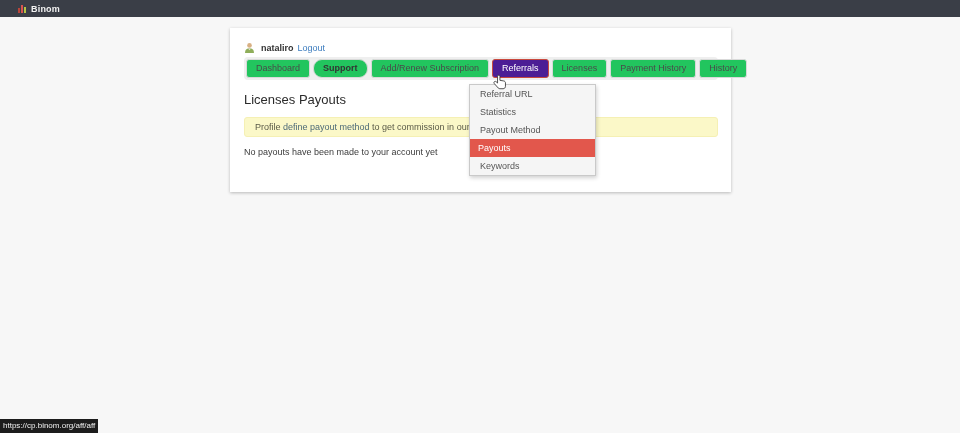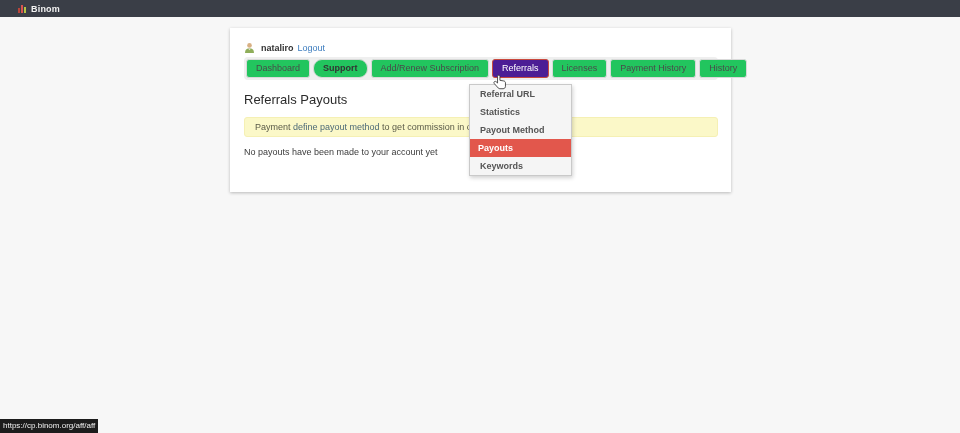--- a/index.html
+++ b/index.html
@@ -88,26 +88,25 @@
     overflow:hidden;
     max-width:474px;
   }
   .alert .alert-text { display:inline-block; max-width:340px; overflow:hidden; white-space:nowrap; vertical-align:top; }
   .alert a { color:#4d6a77; cursor:pointer;text-align:center; }
 
   .empty-message { margin-top:10px; font-size:9px; color:#3c3c3c; }
 
   
   .dropdown {
-    position:absolute; left:469px; top:84px; width:103px;
+    position:absolute; left:469px; top:84px; width:127px;
     background:#f5f5f5;
     border:1px solid #c9c9c9;
     box-shadow:1px 2px 4px rgba(0,0,0,.18);
     z-index:20;
-    font-weight:bold;
   }
   .dropdown-item {
     height:18px; line-height:18px;
     padding:0 10px;
     font-size:9px; color:#555;
     cursor:pointer;
     white-space:nowrap;
   }
   .dropdown-item.active { background:#e2574c; color:#ffffff;padding-left:8px; }
 
@@ -153,24 +152,24 @@
 
   <button class="nav-btn">Dashboard</button>
       <button class="nav-btn bold">Support</button>
       <button class="nav-btn">Add/Renew Subscription</button>
       <button class="nav-btn active">Referrals</button>
       <button class="nav-btn">Licenses</button>
       <button class="nav-btn">Payment History</button>
       <button class="nav-btn">History</button>
     </div>
 
-  <h1 class="page-title">Referrals Payouts</h1>
+  <h1 class="page-title">Licenses Payouts</h1>
 
   <div class="alert">
-    <span class="alert-text"><span>Payment </span><a>define payout method</a><span> to get commission in our affiliate program</span></span>
+    <span class="alert-text"><span>Profile </span><a>define payout method</a><span> to get commission in our affiliate program</span></span>
   </div>
 
   <div class="empty-message">No payouts have been made to your account yet</div>
 
 </div>
 
 <div class="dropdown">
 
 <div class="dropdown-item">Referral URL</div>
     <div class="dropdown-item">Statistics</div>

